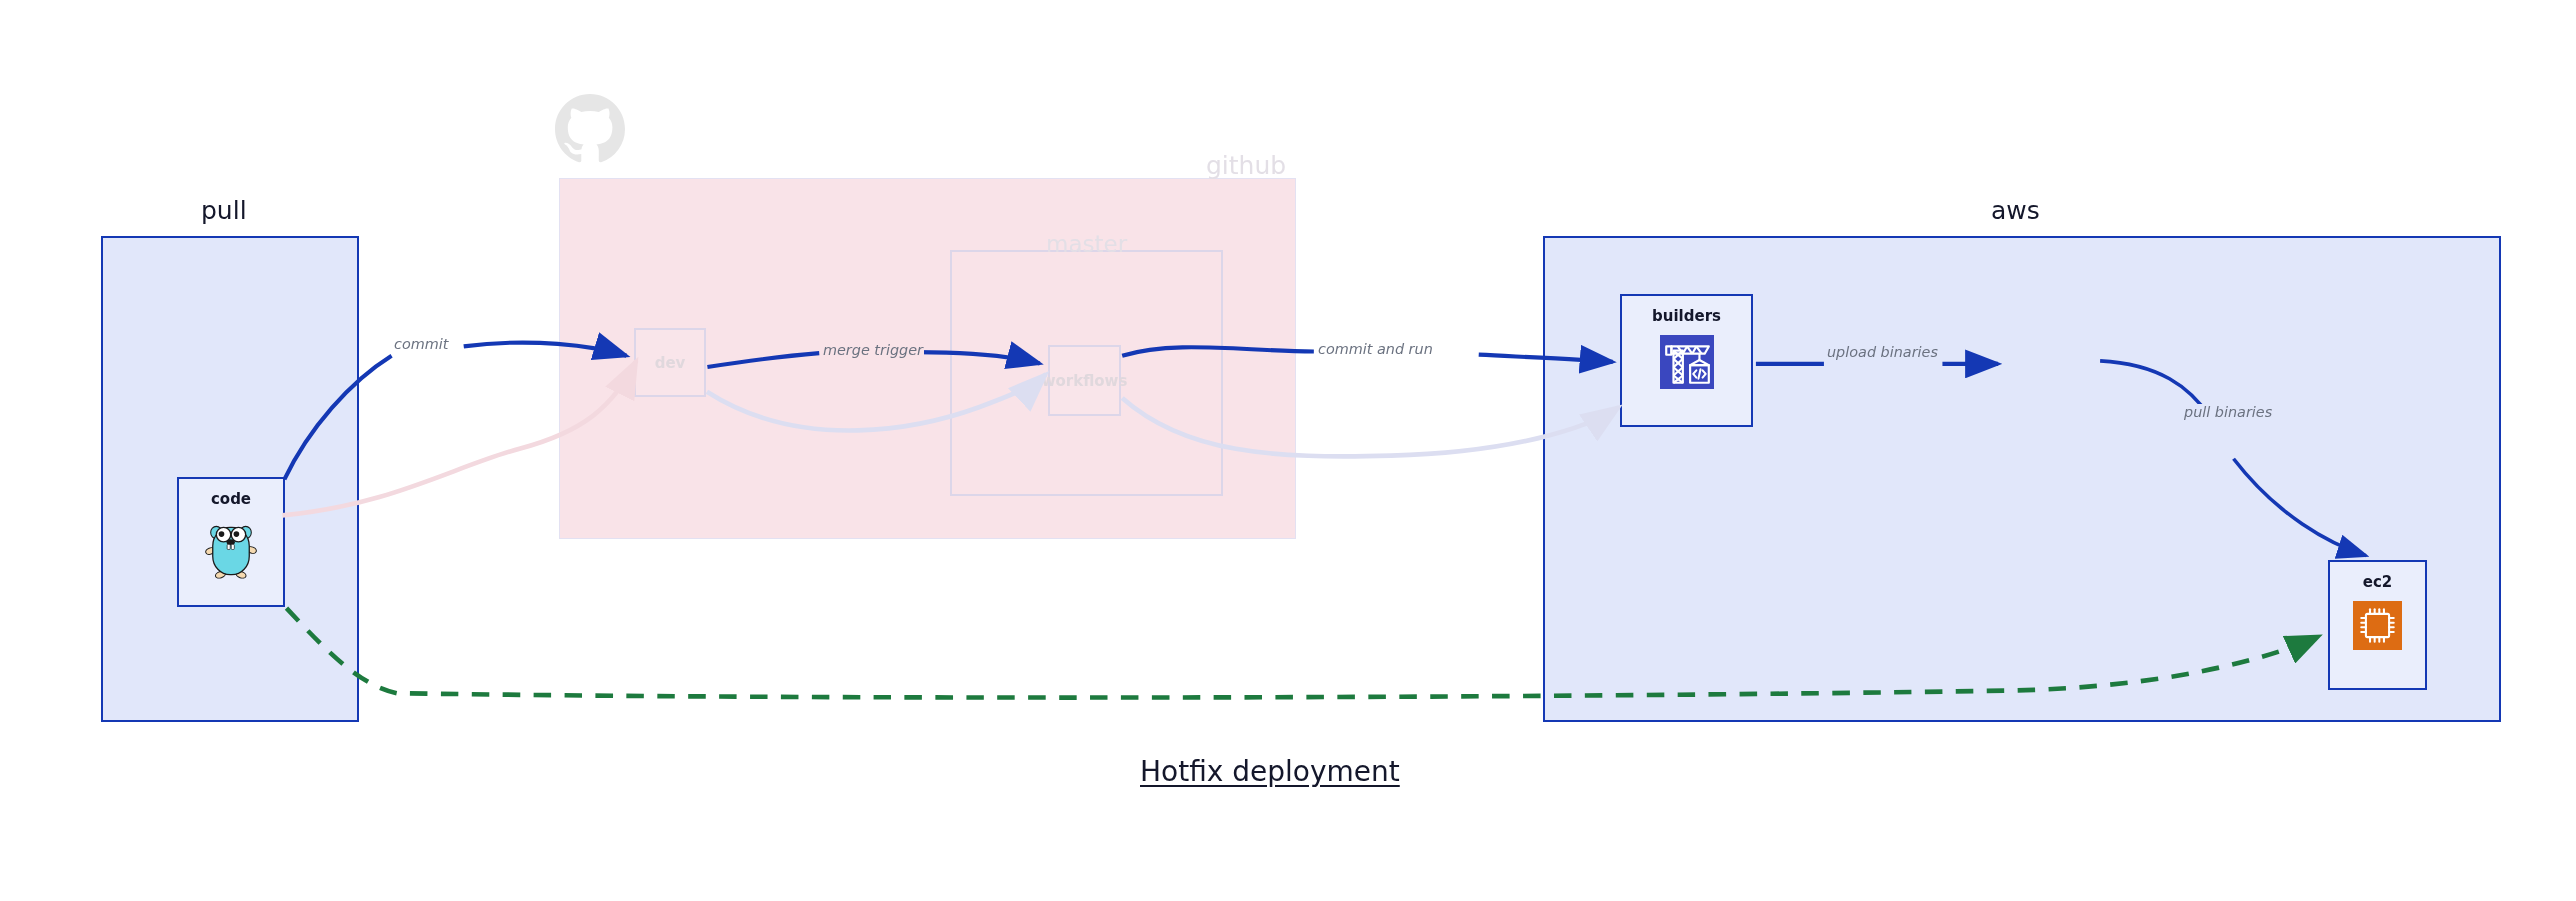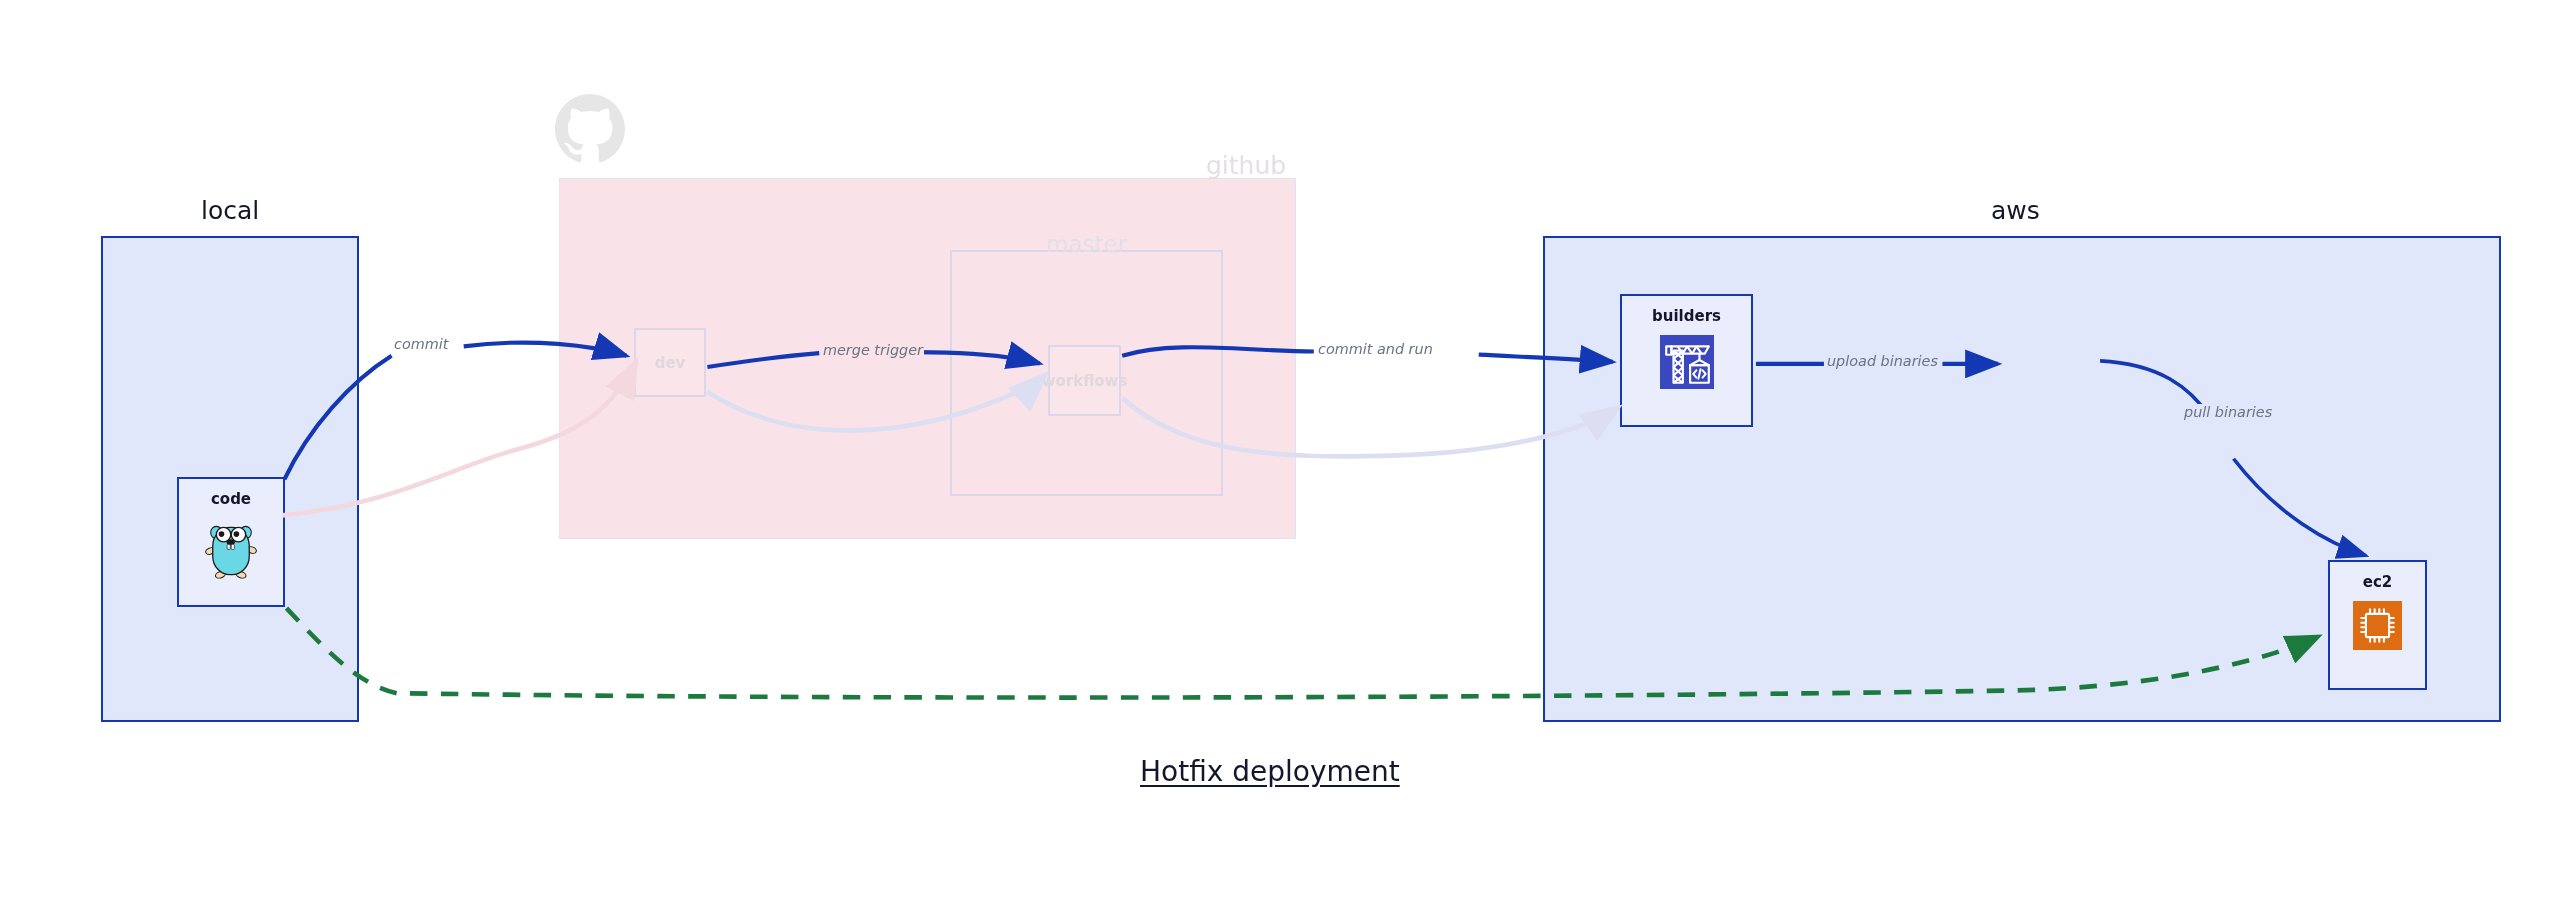--- a/index.html
+++ b/index.html
@@ -143,21 +143,21 @@
   <div class="node-faded" style="left:634px; top:328px; width:72px; height:69px;">
     <span class="node-label">dev</span>
   </div>
 
   <div class="node-faded" style="left:1048px; top:345px; width:73px; height:71px;">
     <span class="node-label">workflows</span>
   </div>
 
   <div class="group-box group-local" style="left:101px; top:236px; width:258px; height:486px;"></div>
 
-  <div class="group-title" style="left:201px; top:196px;">local</div>
+  <div class="group-title" style="left:201px; top:196px;">pull</div>
 
   <div class="node" style="left:177px; top:477px; width:108px; height:130px;">
     <span class="node-label">code</span>
     <span class="node-icon">
       <svg width="54" height="62" viewBox="0 0 105 120">
 
         <ellipse cx="24" cy="28" rx="11" ry="12" fill="#6ad7e5" stroke="#1a1a1a" stroke-width="2"></ellipse>
         <ellipse cx="81" cy="28" rx="11" ry="12" fill="#6ad7e5" stroke="#1a1a1a" stroke-width="2"></ellipse>
 
         <ellipse cx="12" cy="64" rx="9" ry="6" fill="#f5d9b0" stroke="#1a1a1a" stroke-width="2" transform="rotate(-20 12 64)"></ellipse>
@@ -310,20 +310,20 @@
       <path d="M 556 1180 C 640 1270 700 1330 770 1345 C 1600 1358 2900 1356 3900 1340 C 4200 1334 4400 1280 4500 1235" fill="none" stroke="#1d7a3e" stroke-width="9" stroke-dasharray="34 26" stroke-linecap="butt" marker-end="url(#ah-green)"></path>
     </g>
   </svg>
 
   <div class="edge-label no-bg" style="left:393px; top:336px;">commit</div>
 
   <div class="edge-label on-pink" style="left:822px; top:342px;">merge trigger</div>
 
   <div class="edge-label no-bg" style="left:1317px; top:341px;">commit and run</div>
 
-  <div class="edge-label on-blue" style="left:1826px; top:353px;">upload binaries</div>
+  <div class="edge-label on-blue" style="left:1826px; top:344px;">upload binaries</div>
 
   <div class="edge-label on-blue" style="left:2183px; top:404px;">pull binaries</div>
 
   <div class="diagram-title" style="left:1140px; top:755px;">Hotfix deployment</div>
 
 </div>
 
 
 </body></html>

